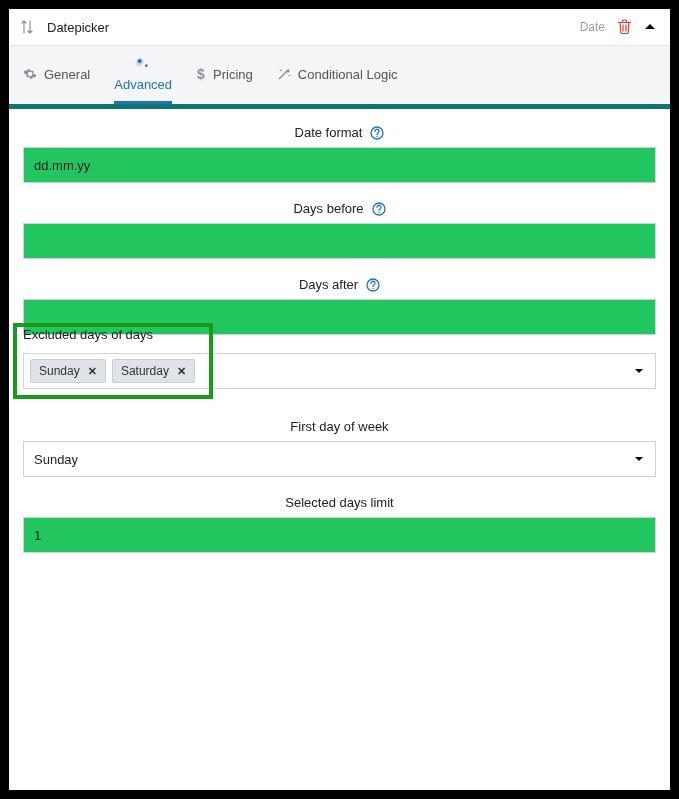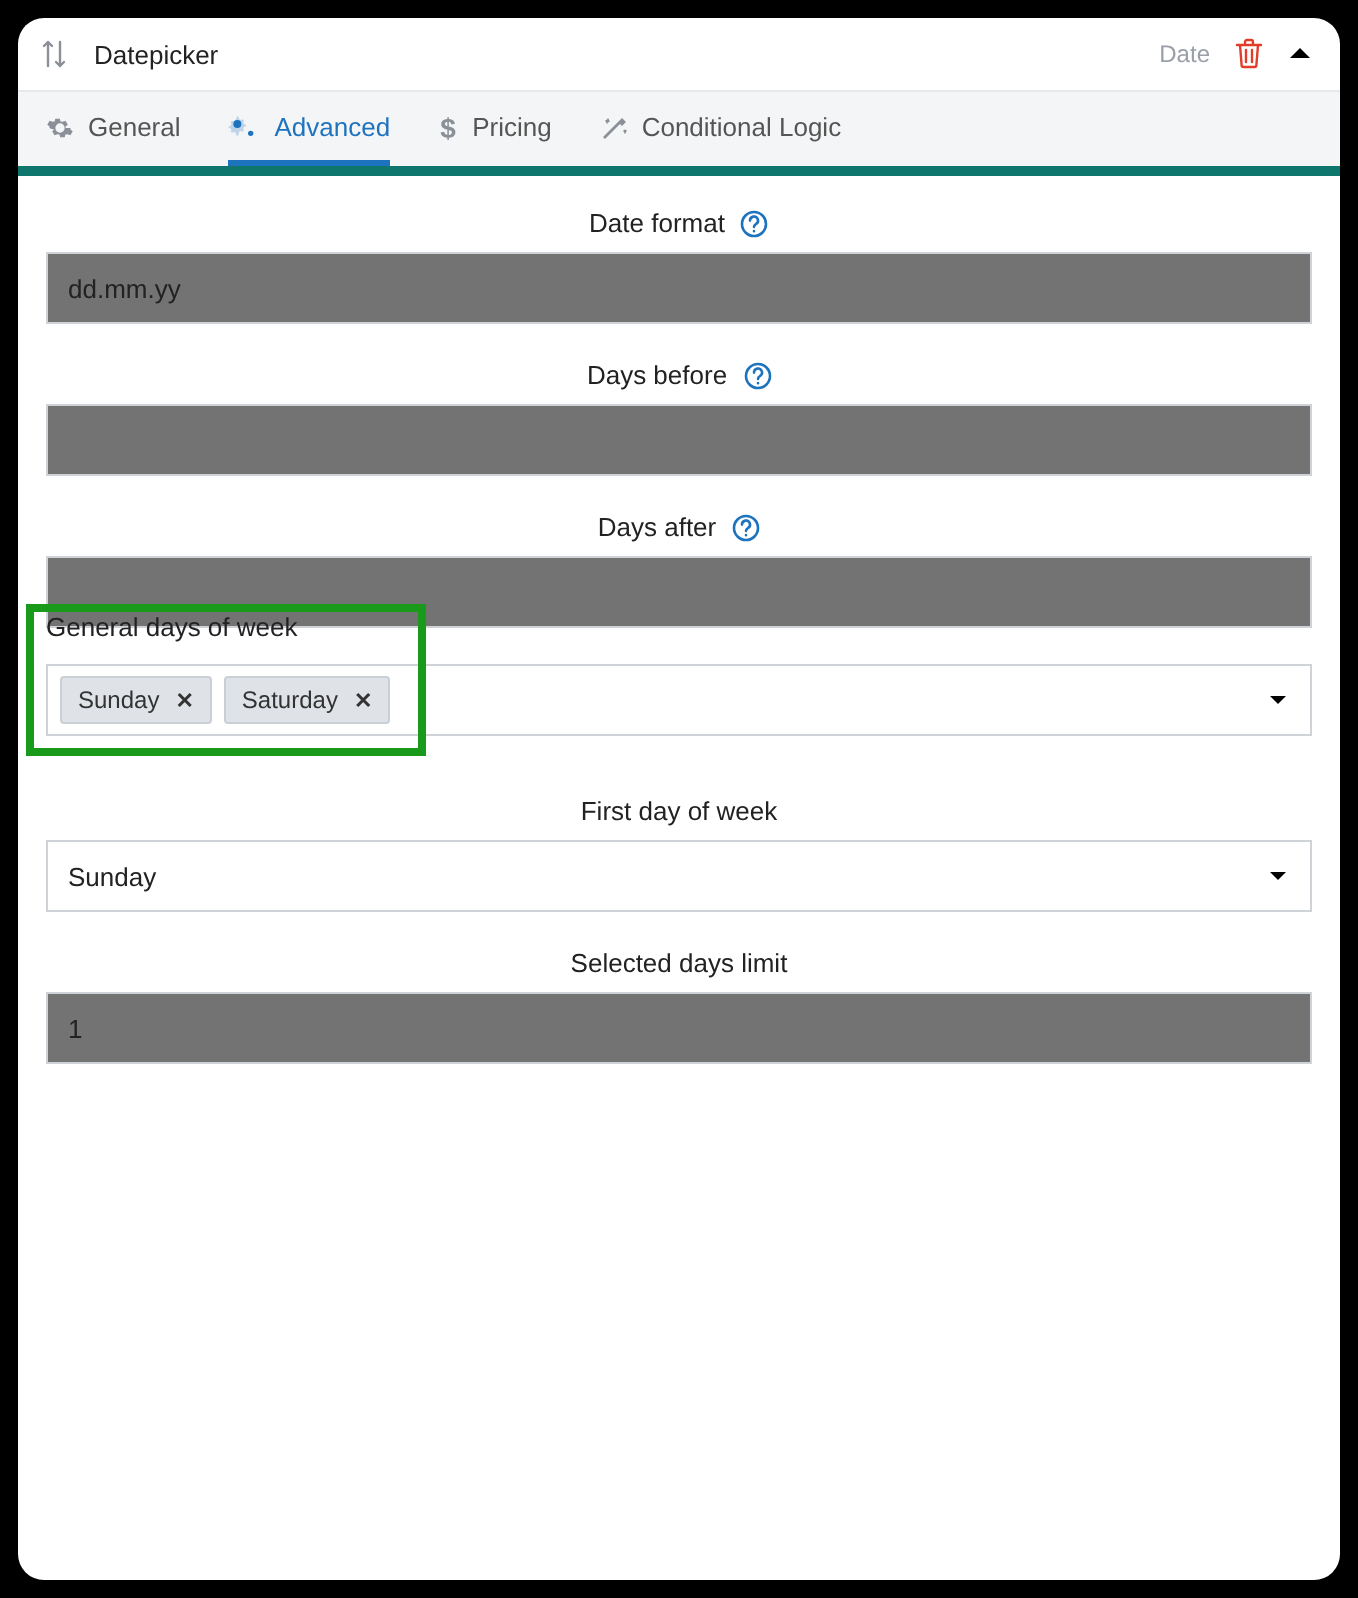--- a/index.html
+++ b/index.html
@@ -10,21 +10,20 @@
     background: #000;
     width: 679px;
     height: 799px;
     padding: 9px;
   }
   .panel {
     background: #fff;
     width: 100%;
     height: 100%;
     overflow: hidden;
-    border-radius: 13px;
   }
   
   .hdr {
     display: flex;
     align-items: center;
     padding: 10px 14px 10px 12px;
     gap: 12px;
   }
   .hdr .drag { width: 14px; color: #8a8f98; }
   .hdr .title { font-weight: 400; flex: 1; color: #222; }
@@ -49,20 +48,21 @@
     font-size: 13px;
     color: #555;
     cursor: pointer;
     border-bottom: 3px solid transparent;
   }
   .tab .ticon { color: #8a8f98; display: inline-flex; }
   .tab.active {
     color: #1e73be;
     border-bottom-color: #1e73be;
     font-weight: 500;
+    flex-direction: column;
   }
   .tab.active .ticon { color: #1e73be; }
   
   .body { padding: 16px 14px 10px 14px; }
   .field { margin-bottom: 18px; }
   .label {
     display: flex;
     align-items: center;
     gap: 8px;
     font-size: 13px;
@@ -71,21 +71,21 @@
     justify-content: center;
   }
   .help {
     color: #1e73be;
     width: 14px; height: 14px;
     display: inline-flex; align-items: center; justify-content: center;
   }
   .input, .textarea {
     width: 100%;
     border: 1px solid #cfd3d8;
-    background: #737373;
+    background: #22c55e;
     font-size: 13px;
     font-family: inherit;
     color: #222;
     padding: 4px 10px;
     outline: none;
   }
   .input { height: 36px; }
   .textarea { min-height: 60px; resize: vertical; }
   .select-wrap {
     position: relative;
@@ -248,21 +248,21 @@
         </div>
         <span class="select-caret">
           <svg width="10" height="10" viewBox="0 0 10 10">
               <path d="M1 3 L5 7 L9 3 Z" fill="#000"></path>
             </svg>
         </span>
       </div>
 
       <div style="position:absolute; left:-10px; top:-30px; width:200px; height:76px; border:4px solid #1a9a1a; pointer-events:none;"></div>
       <div class="label" style="position:absolute; top:-26px; left:0;">
-        <span>General days of week</span>
+        <span>Excluded days of days</span>
       </div>
     </div>
 
     <div class="field" style="margin-top:30px;">
       <div class="label">
         <span>First day of week</span>
       </div>
       <div class="select-wrap">
         <div class="select-box plain">
           <span class="select-text">Sunday</span>

